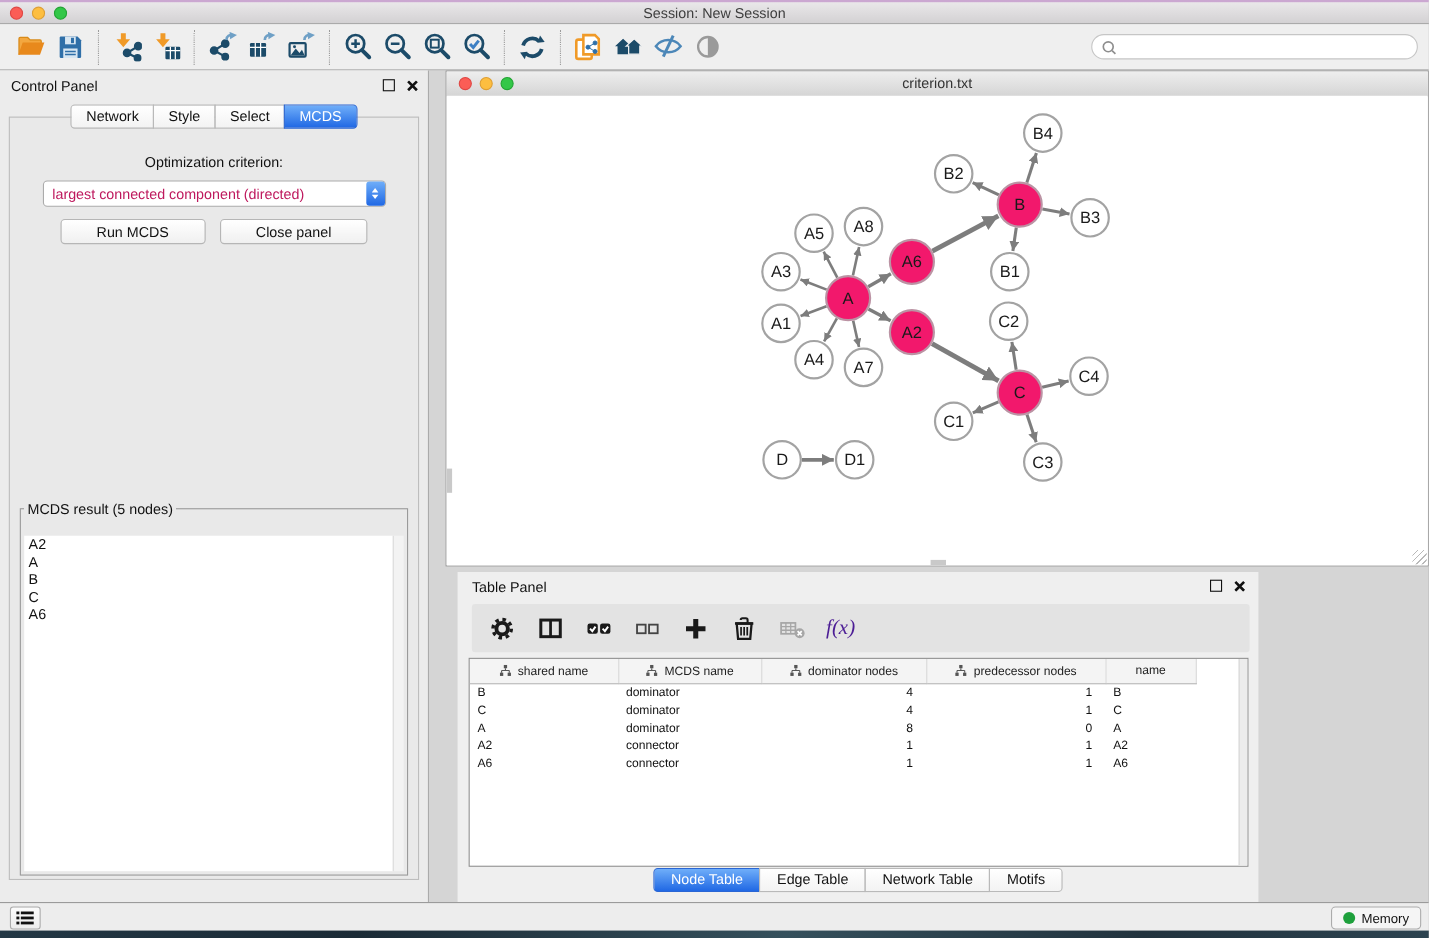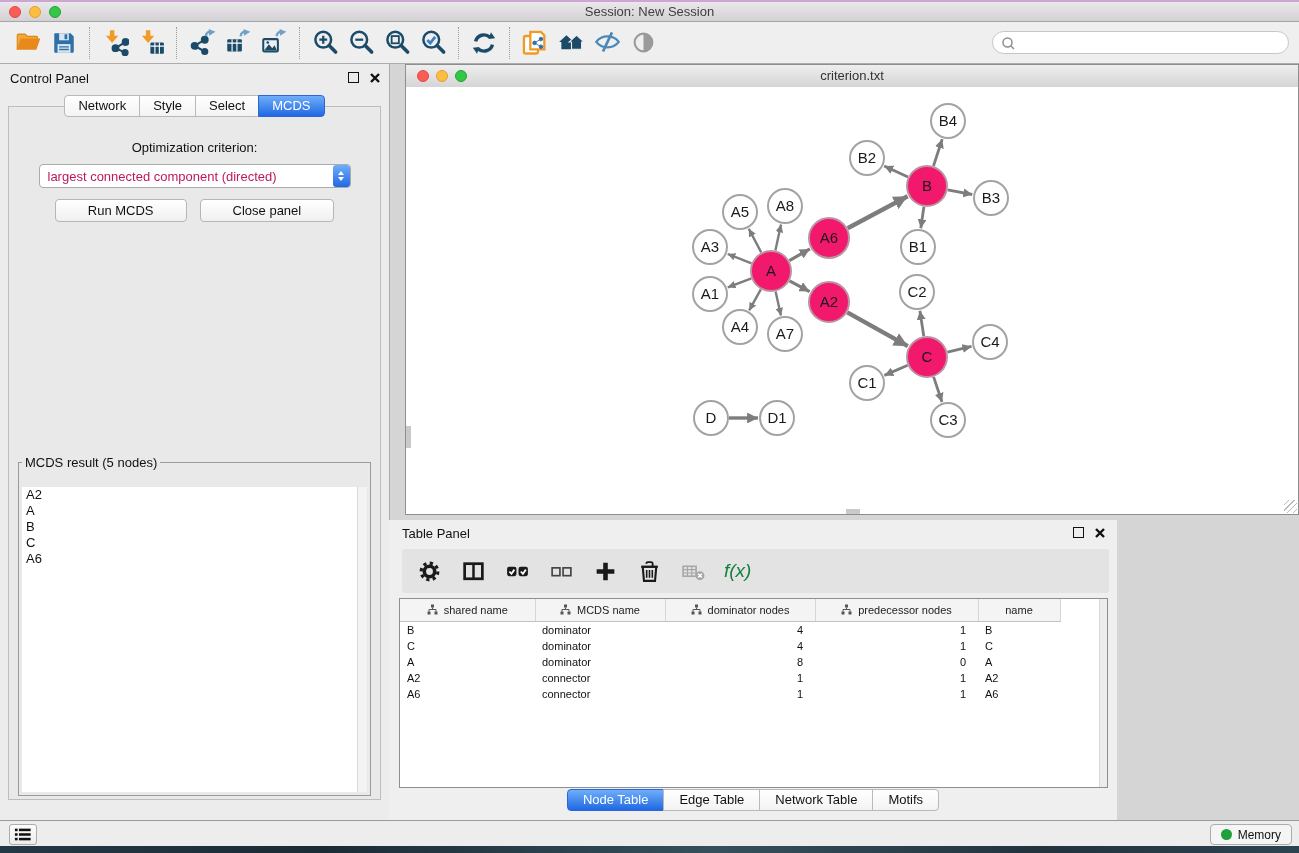--- a/index.html
+++ b/index.html
@@ -55,24 +55,24 @@
   .nw-title{text-align:center;line-height:22px;font-size:13px;color:#333;}
   .nw-traffic{position:absolute;left:11px;top:5px;display:flex;gap:7px;}
   .nw-canvas{position:absolute;left:0;top:22px;right:0;bottom:0;background:#fff;overflow:hidden;}
   #graph-svg{position:absolute;left:0;top:0;}
   #graph-svg text{font-family:"Liberation Sans",sans-serif;}
   .grip{position:absolute;right:1px;bottom:1px;width:13px;height:13px;background:repeating-linear-gradient(135deg,transparent 0 3px,#B9B9B9 3px 4px);}
   .vthumb{position:absolute;left:0;top:339px;width:5px;height:22px;background:#C9C9C9;}
   .hthumb{position:absolute;left:440px;bottom:0;width:14px;height:5px;background:#C9C9C9;}
 
   
-  .table-panel{position:absolute;left:389px;top:520px;width:728px;height:300px;background:#EFEFEF;}
+  .table-panel{position:absolute;left:416px;top:520px;width:728px;height:300px;background:#EFEFEF;}
   .tp-toolbar{position:absolute;left:13px;right:8px;top:29px;height:44px;background:#E3E3E3;border-radius:3px;display:flex;align-items:center;padding-left:12px;gap:14px;box-sizing:border-box;}
   .ticon{width:30px;height:30px;display:flex;align-items:center;justify-content:center;}
-  .fx{font-family:Liberation Sans, sans-serif;font-style:italic;font-size:19px;color:#15803d;margin-left:2px;}
+  .fx{font-family:Liberation Serif, serif;font-style:italic;font-size:19px;color:#4c1d95;margin-left:2px;}
   .table-wrap{position:absolute;left:10px;right:9px;top:78px;height:190px;background:#fff;border:1px solid #8E8E8E;box-sizing:border-box;overflow:hidden;}
   .table-wrap table{border-collapse:collapse;table-layout:fixed;width:100%;}
   .table-wrap th{height:22px;background:#F4F4F4;border-bottom:1px solid #C2C2C2;border-right:1px solid #D6D6D6;font-weight:normal;font-size:11px;color:#222;text-align:center;overflow:hidden;white-space:nowrap;padding:0;}
   .table-wrap th .tree-ic{vertical-align:-1px;margin-right:6px;}
   .table-wrap th.filler{background:#fff;border:none;}
   .table-wrap td{height:16px;font-size:11px;color:#111;padding:0 12px 0 7px;white-space:nowrap;overflow:hidden;}
   .table-scroll{position:absolute;right:0;top:0;bottom:0;width:7px;background:#ECECEC;border-left:1px solid #D8D8D8;}
   .tp-tabs{position:absolute;left:0;right:0;top:269px;}
   .tp-tabs .seg-btn{padding:0 15px;}
 

